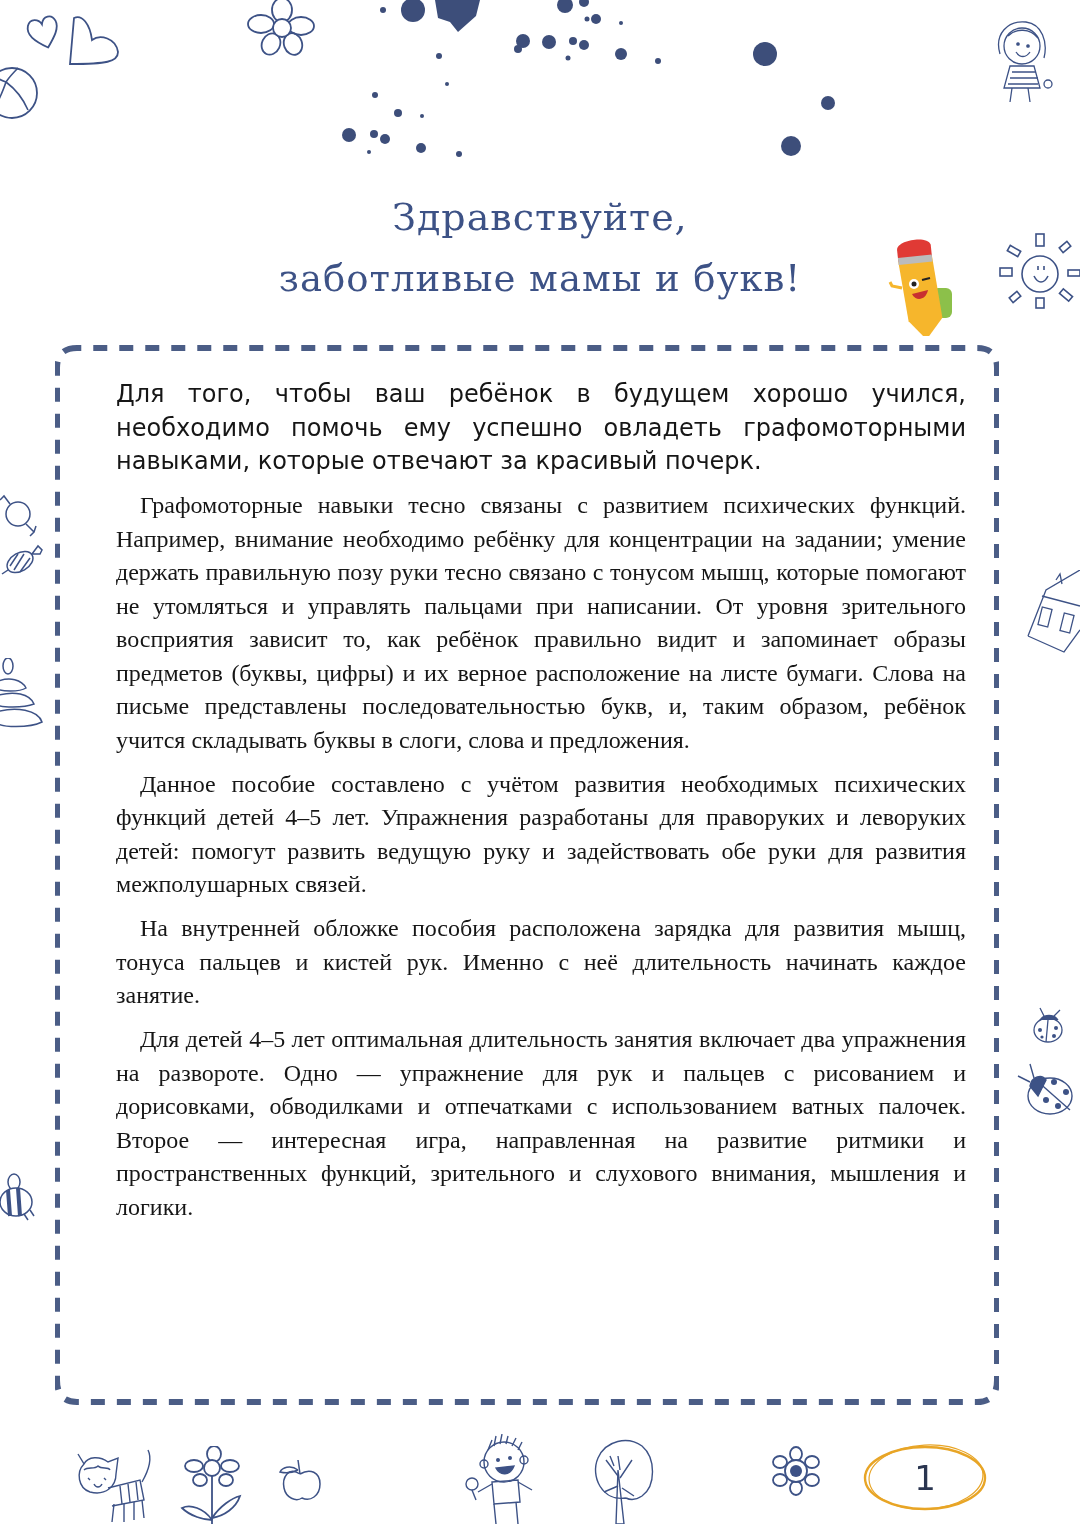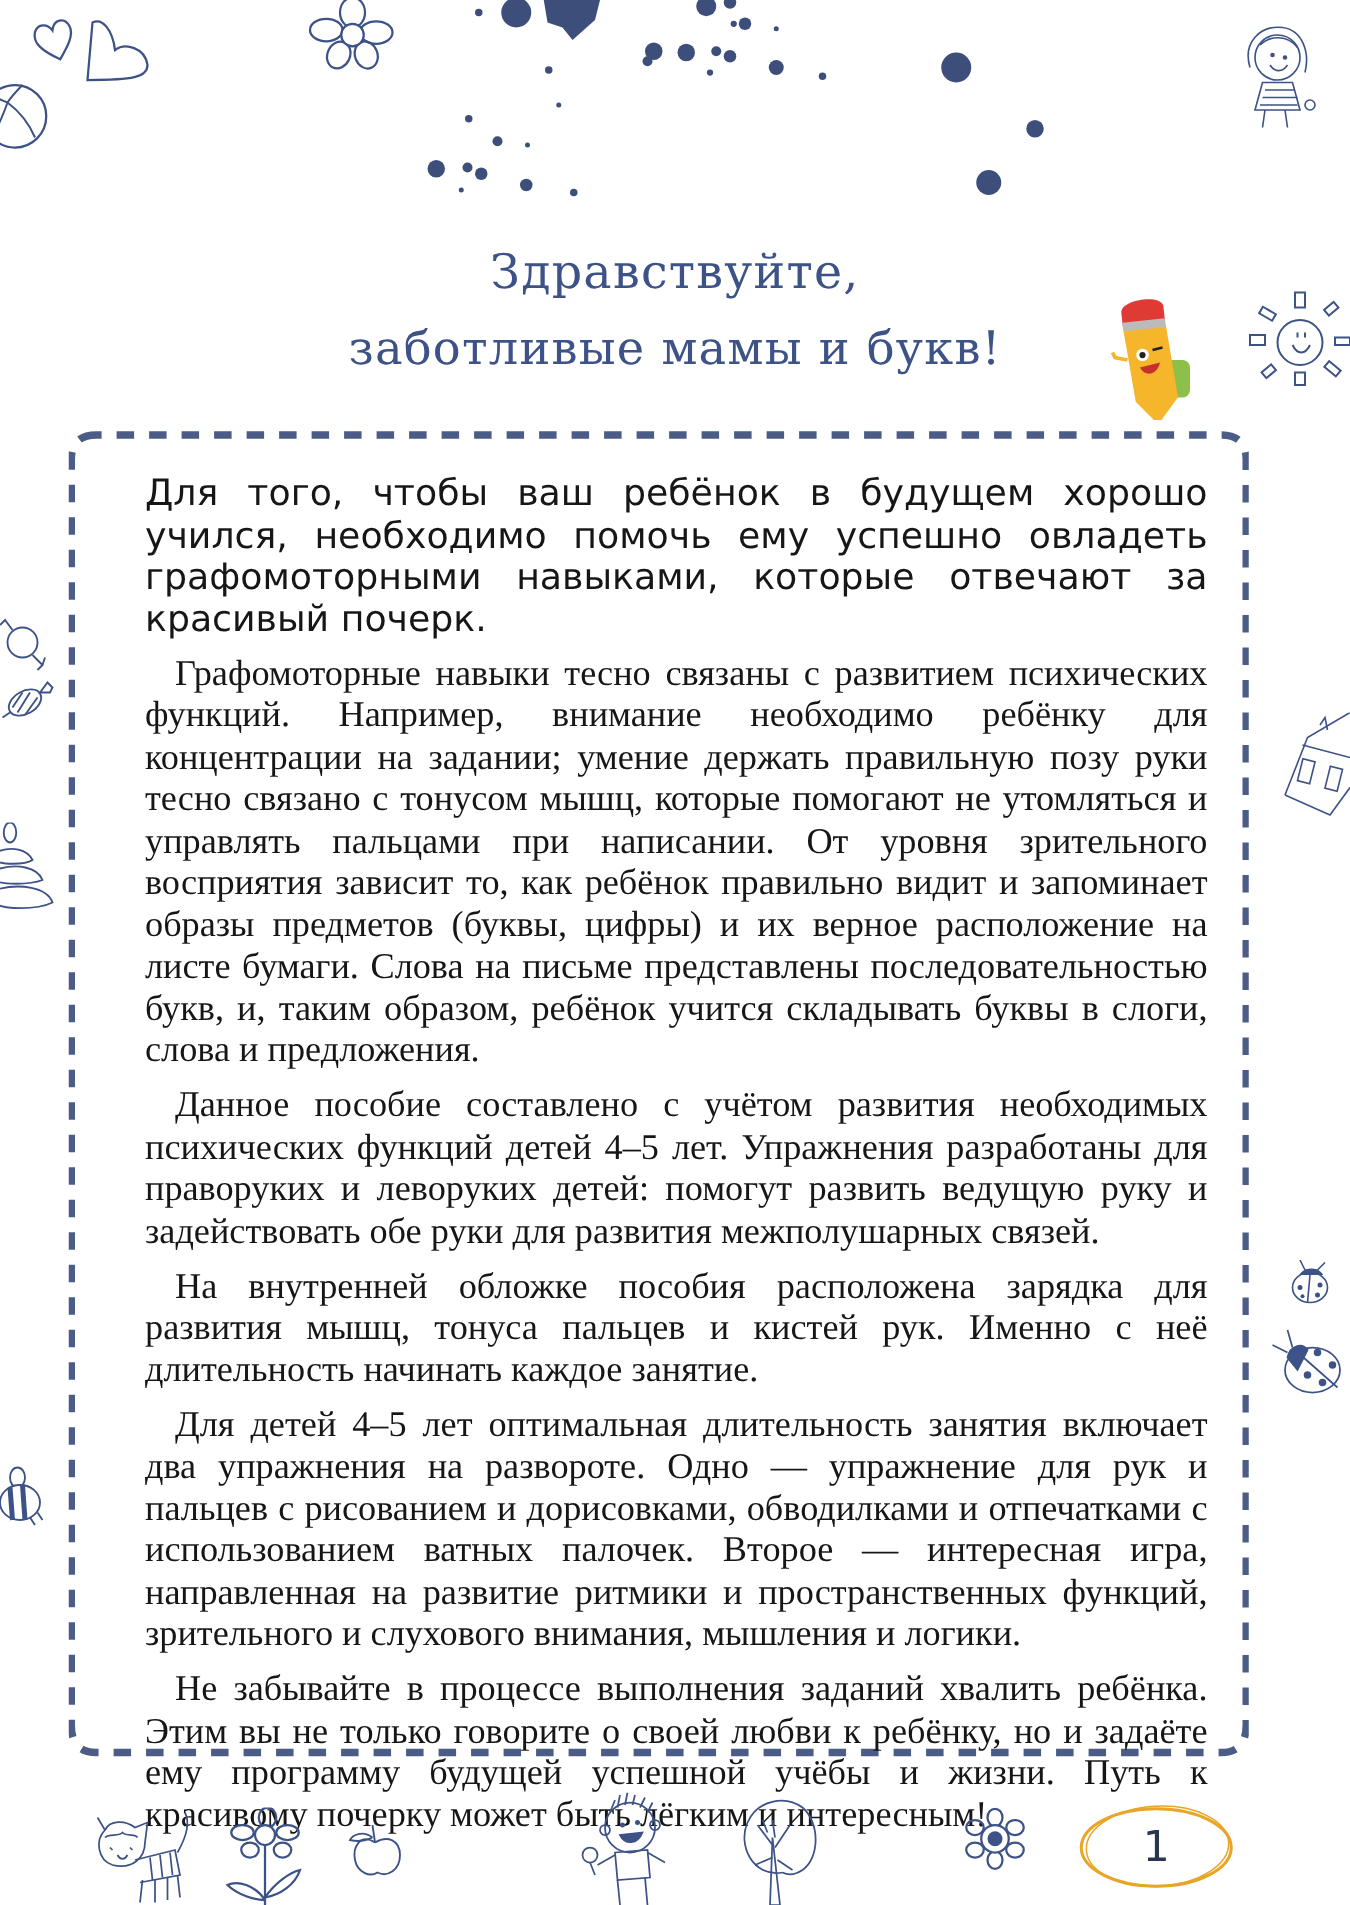--- a/index.html
+++ b/index.html
@@ -27,21 +27,21 @@
     .frame {
       position: absolute;
       left: 55px; top: 330px;
       width: 944px; height: 1080px;
     }
     .text {
       position: absolute;
       left: 116px; top: 378px;
       width: 850px;
       font-family: "DejaVu Sans", sans-serif;
-      font-size: 29px;
+      font-size: 24px;
       line-height: 33.5px;
       color: #161616;
       text-align: justify;
     }
     .text p { margin: 0 0 10.5px 0; text-indent: 0; }
     .text p.indent { text-indent: 24px; font-family: Liberation Serif, serif; }
     .page-num {
       position: absolute;
       left: 862px; top: 1443px;
       width: 126px; height: 70px;
@@ -178,21 +178,20 @@
 <svg class="frame" viewBox="0 0 944 1080" width="944" height="1080">
   <path d="M22 18 Q2 18 2 38 L2 1050 Q2 1072 22 1072 L922 1072 Q942 1072 942 1050 L942 38 Q942 18 922 18 Z" fill="none" stroke="#4b5d86" stroke-width="6" stroke-dasharray="14 12"></path>
 </svg>
 
 <div class="text">
   <p>Для того, чтобы ваш ребёнок в будущем хорошо учился, необходимо помочь ему успешно овладеть графомоторными навыками, которые отвечают за красивый почерк.</p>
   <p class="indent">Графомоторные навыки тесно связаны с развитием психических функций. Например, внимание необходимо ребёнку для концентрации на задании;  умение держать правильную позу руки тесно связано с тонусом мышц, которые помогают не утомляться и управлять пальцами при написании. От уровня зрительного восприятия зависит то, как ребёнок правильно видит и запоминает образы предметов (буквы, цифры) и их верное расположение на листе бумаги. Слова на письме представлены последовательностью букв, и, таким образом, ребёнок учится складывать буквы в слоги, слова и предложения.</p>
   <p class="indent">Данное пособие составлено с учётом развития необходимых психических функций детей 4–5 лет. Упражнения разработаны для праворуких и леворуких детей: помогут развить ведущую руку и задействовать обе руки для развития межполушарных связей.</p>
   <p class="indent">На внутренней обложке пособия расположена зарядка для развития мышц, тонуса пальцев и кистей рук. Именно с неё длительность начинать каждое занятие.</p>
   <p class="indent">Для детей 4–5 лет оптимальная длительность занятия включает два упражнения на развороте. Одно — упражнение для рук и пальцев с рисованием и дорисовками, обводилками и отпечатками с использованием ватных палочек. Второе — интересная игра, направленная на развитие ритмики и пространственных функций, зрительного и слухового внимания, мышления и логики.</p>
-  <p class="indent">Не забывайте в процессе выполнения заданий хвалить ребёнка. Этим вы не только говорите о своей любви к ребёнку, но и задаёте ему программу будущей успешной учёбы и жизни. Путь к красивому почерку может быть лёгким и интересным!</p>
 </div>
 
 <div class="deco" style="left:0px;top:482px;">
   <svg width="40" height="60" viewBox="0 0 40 60">
     <g fill="none" stroke="#3d5286" stroke-width="1.5">
       <circle cx="18" cy="32" r="12"></circle>
       <path d="M26 42 L34 50 L30 54 M34 50 L36 44"></path>
       <path d="M10 22 L4 14 L0 18"></path>
     </g>
   </svg>

